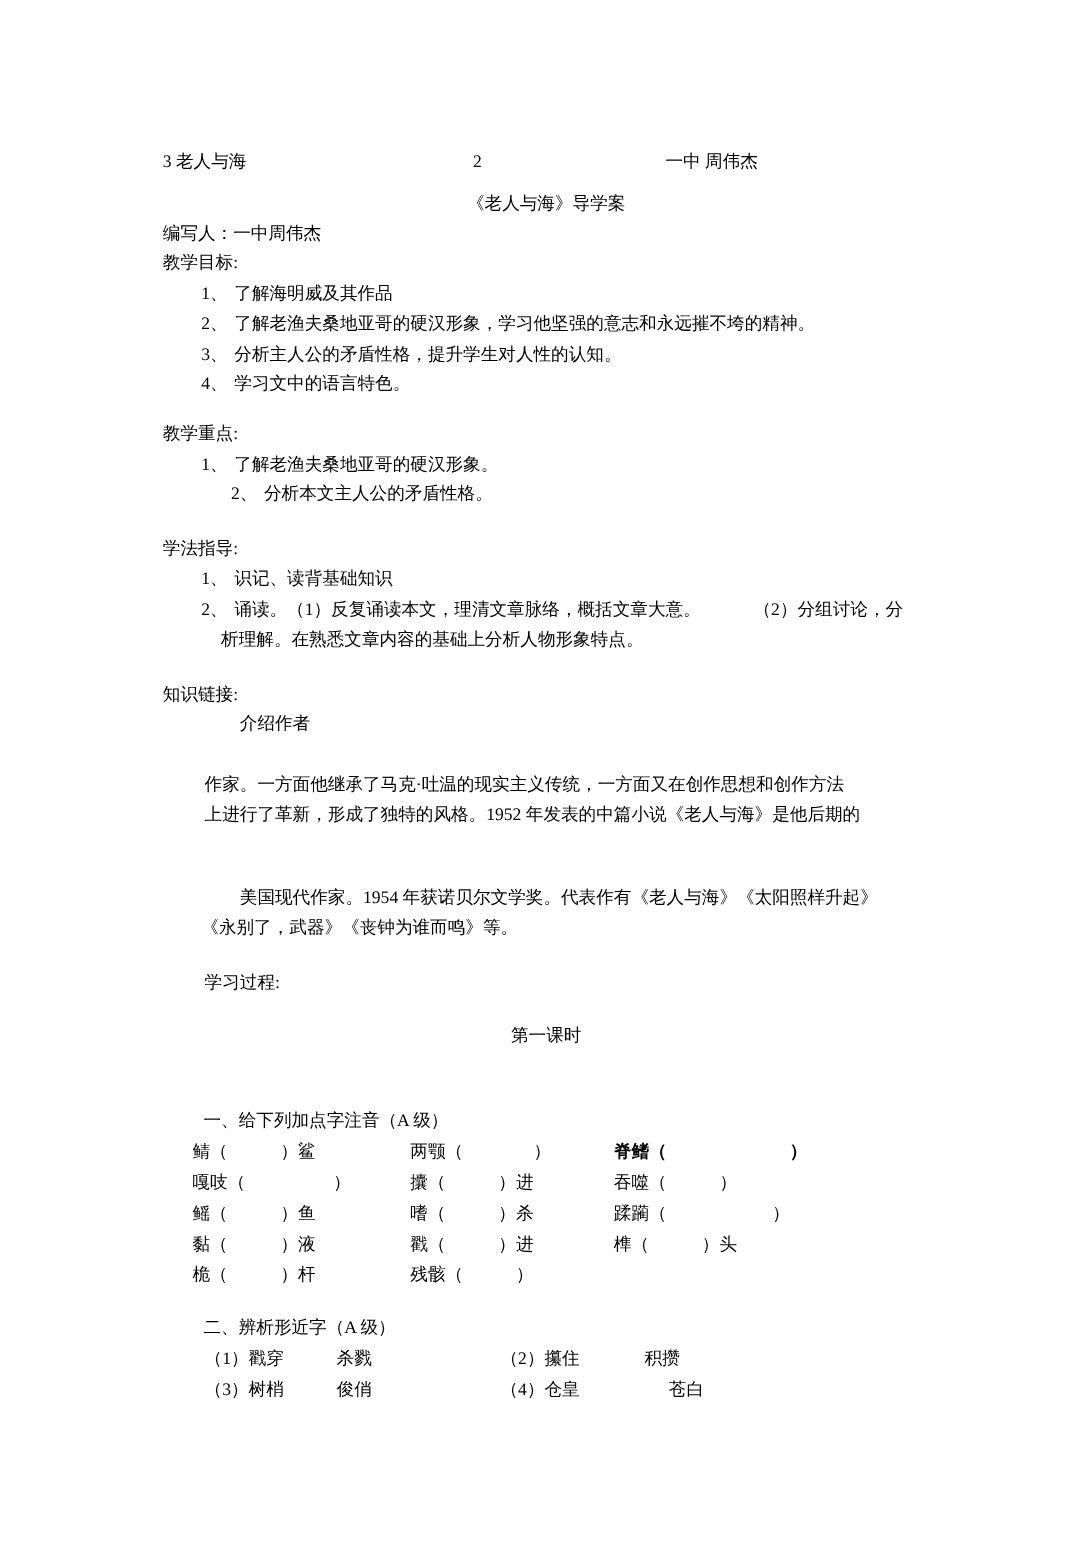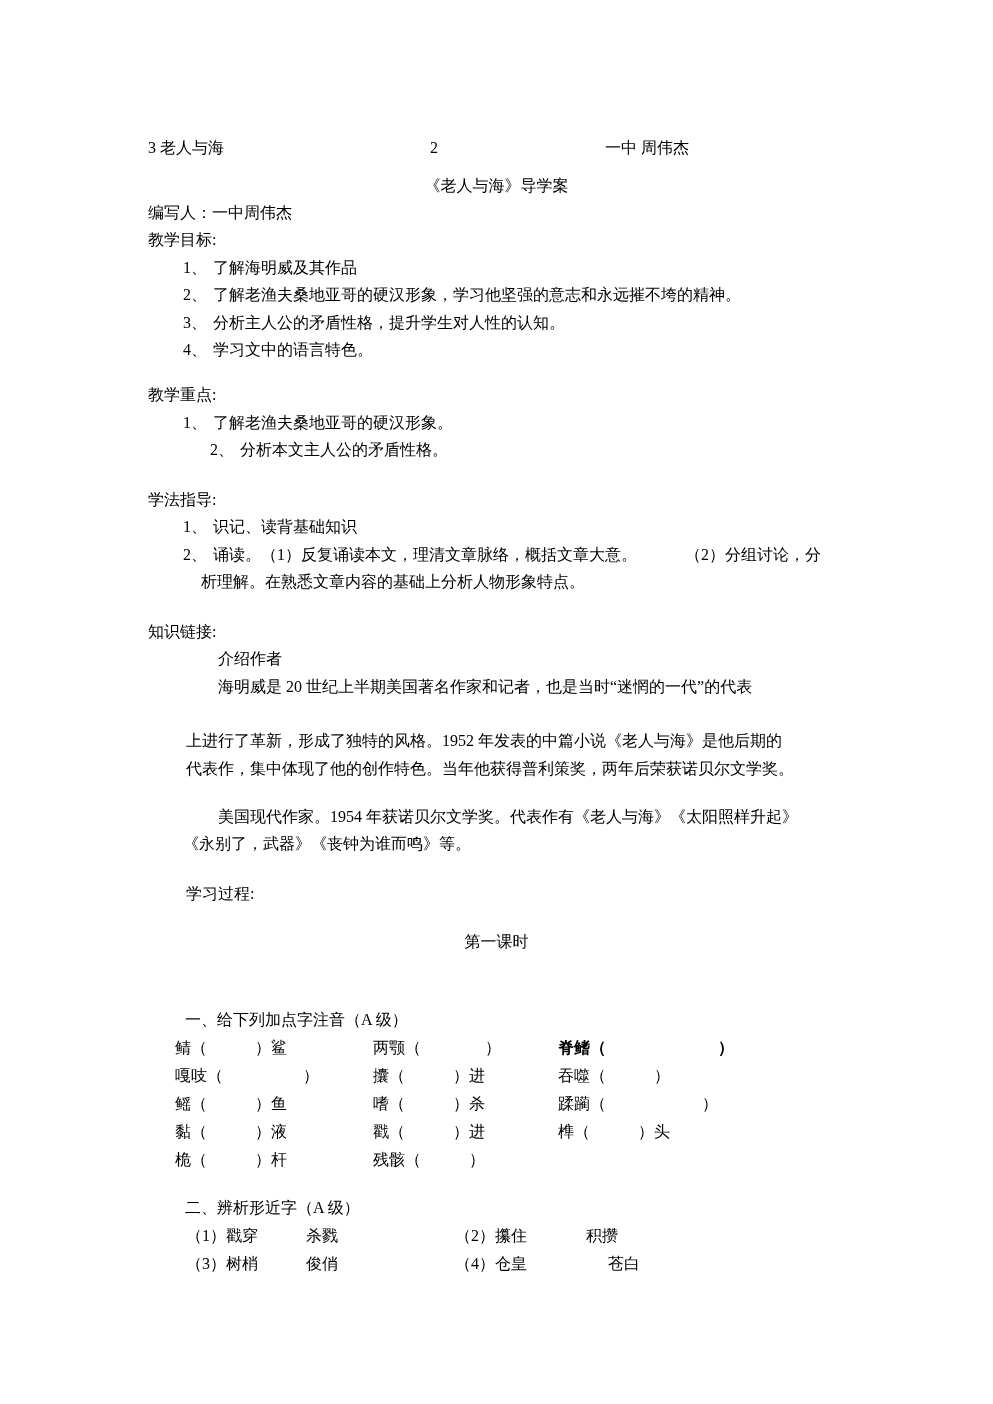--- a/index.html
+++ b/index.html
@@ -58,23 +58,22 @@
   <div class="line" style="top:412px; left:183px;"><span class="num">1、</span><span>了解老渔夫桑地亚哥的硬汉形象。</span></div>
   <div class="line" style="top:439px; left:183px;margin-left:27px;"><span class="num">2、</span><span>分析本文主人公的矛盾性格。</span></div>
 
   <div class="line" style="top:489px; left:148px;">学法指导:</div>
   <div class="line" style="top:516px; left:183px;"><span class="num">1、</span><span>识记、读背基础知识</span></div>
   <div class="line" style="top:544px; left:183px;"><span class="num">2、</span><span>诵读。（1）反复诵读本文，理清文章脉络，概括文章大意。　　　（2）分组讨论，分</span></div>
   <div class="line" style="top:571px; left:201px;">析理解。在熟悉文章内容的基础上分析人物形象特点。</div>
 
   <div class="line" style="top:621px; left:148px;">知识链接:</div>
   <div class="line" style="top:648px; left:218px;">介绍作者</div>
-  <div class="line" style="top:676px; left:218px;">海明威是 20 世纪上半期美国著名作家和记者，也是当时“迷惘的一代”的代表</div>
+  <div class="line" style="top:703px; left:186px;">作家。一方面他继承了马克·吐温的现实主义传统，一方面又在创作思想和创作方法</div>
   <div class="line" style="top:730px; left:186px;">上进行了革新，形成了独特的风格。1952 年发表的中篇小说《老人与海》是他后期的</div>
-  <div class="line" style="top:758px; left:186px;">代表作，集中体现了他的创作特色。当年他获得普利策奖，两年后荣获诺贝尔文学奖。</div>
   <div class="line" style="top:806px; left:218px;">美国现代作家。1954 年获诺贝尔文学奖。代表作有《老人与海》《太阳照样升起》</div>
   <div class="line" style="top:833px; left:183px;">《永别了，武器》《丧钟为谁而鸣》等。</div>
 
   <div class="line" style="top:883px; left:186px;">学习过程:</div>
 
   <div class="center-line" style="top:931px;">第一课时</div>
 
   <div class="line" style="top:1009px; left:185px;">一、给下列加点字注音（A 级）</div>
 
   <div>

